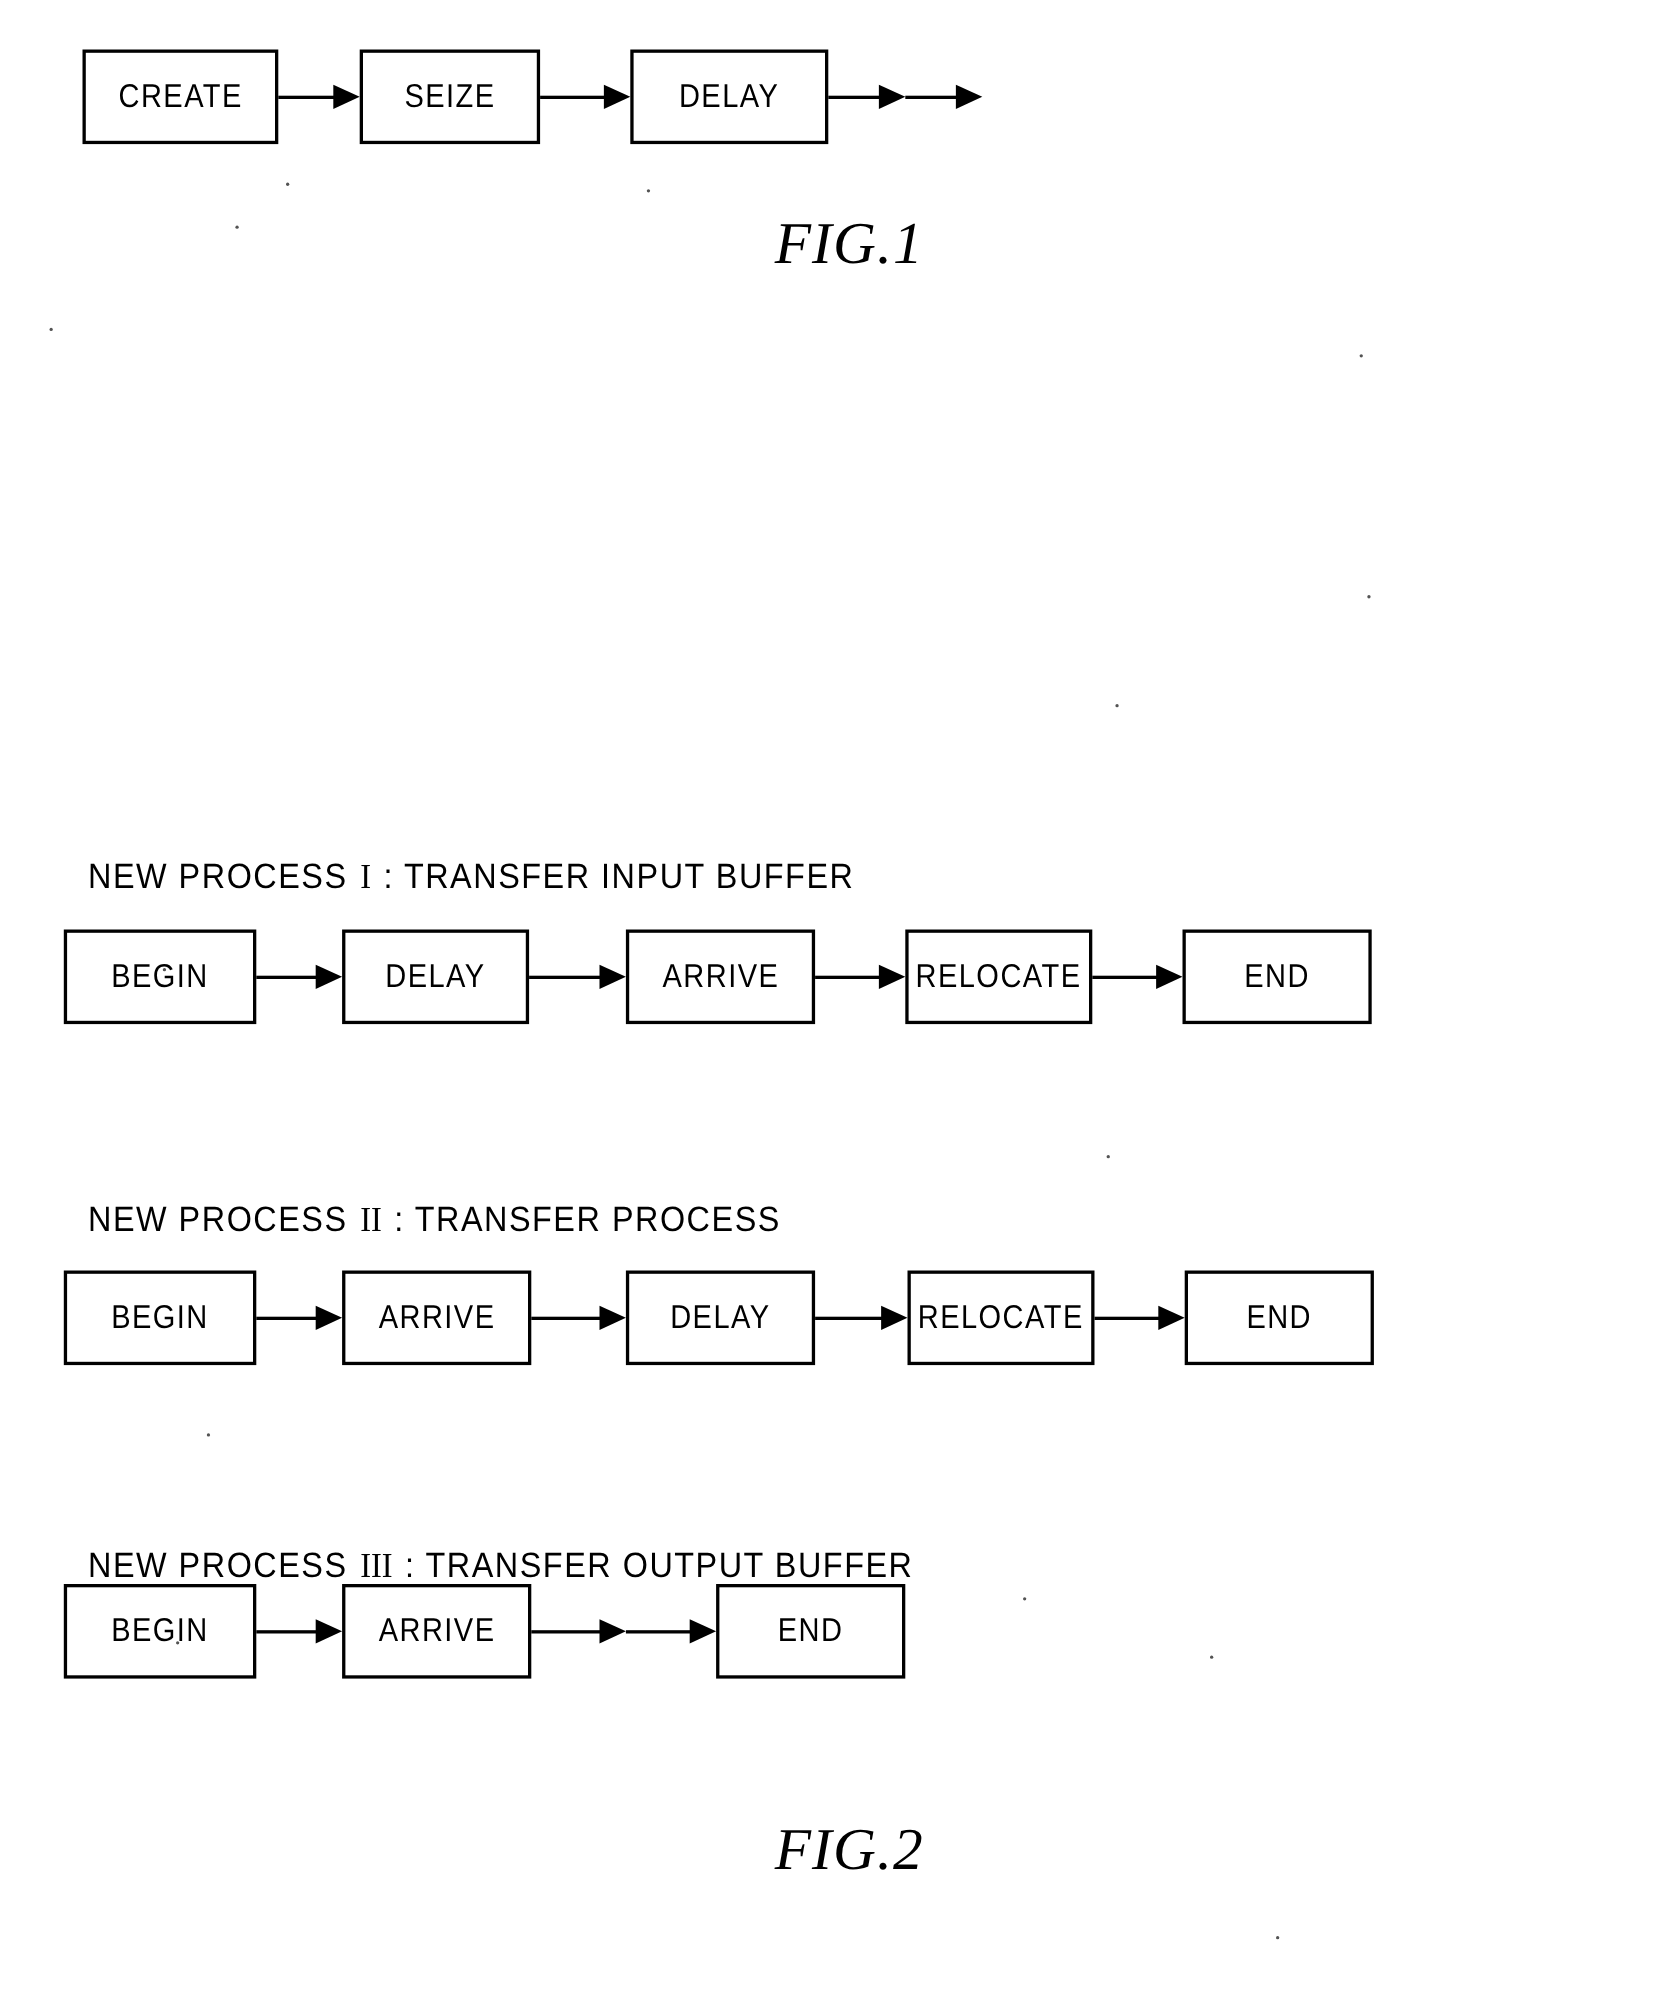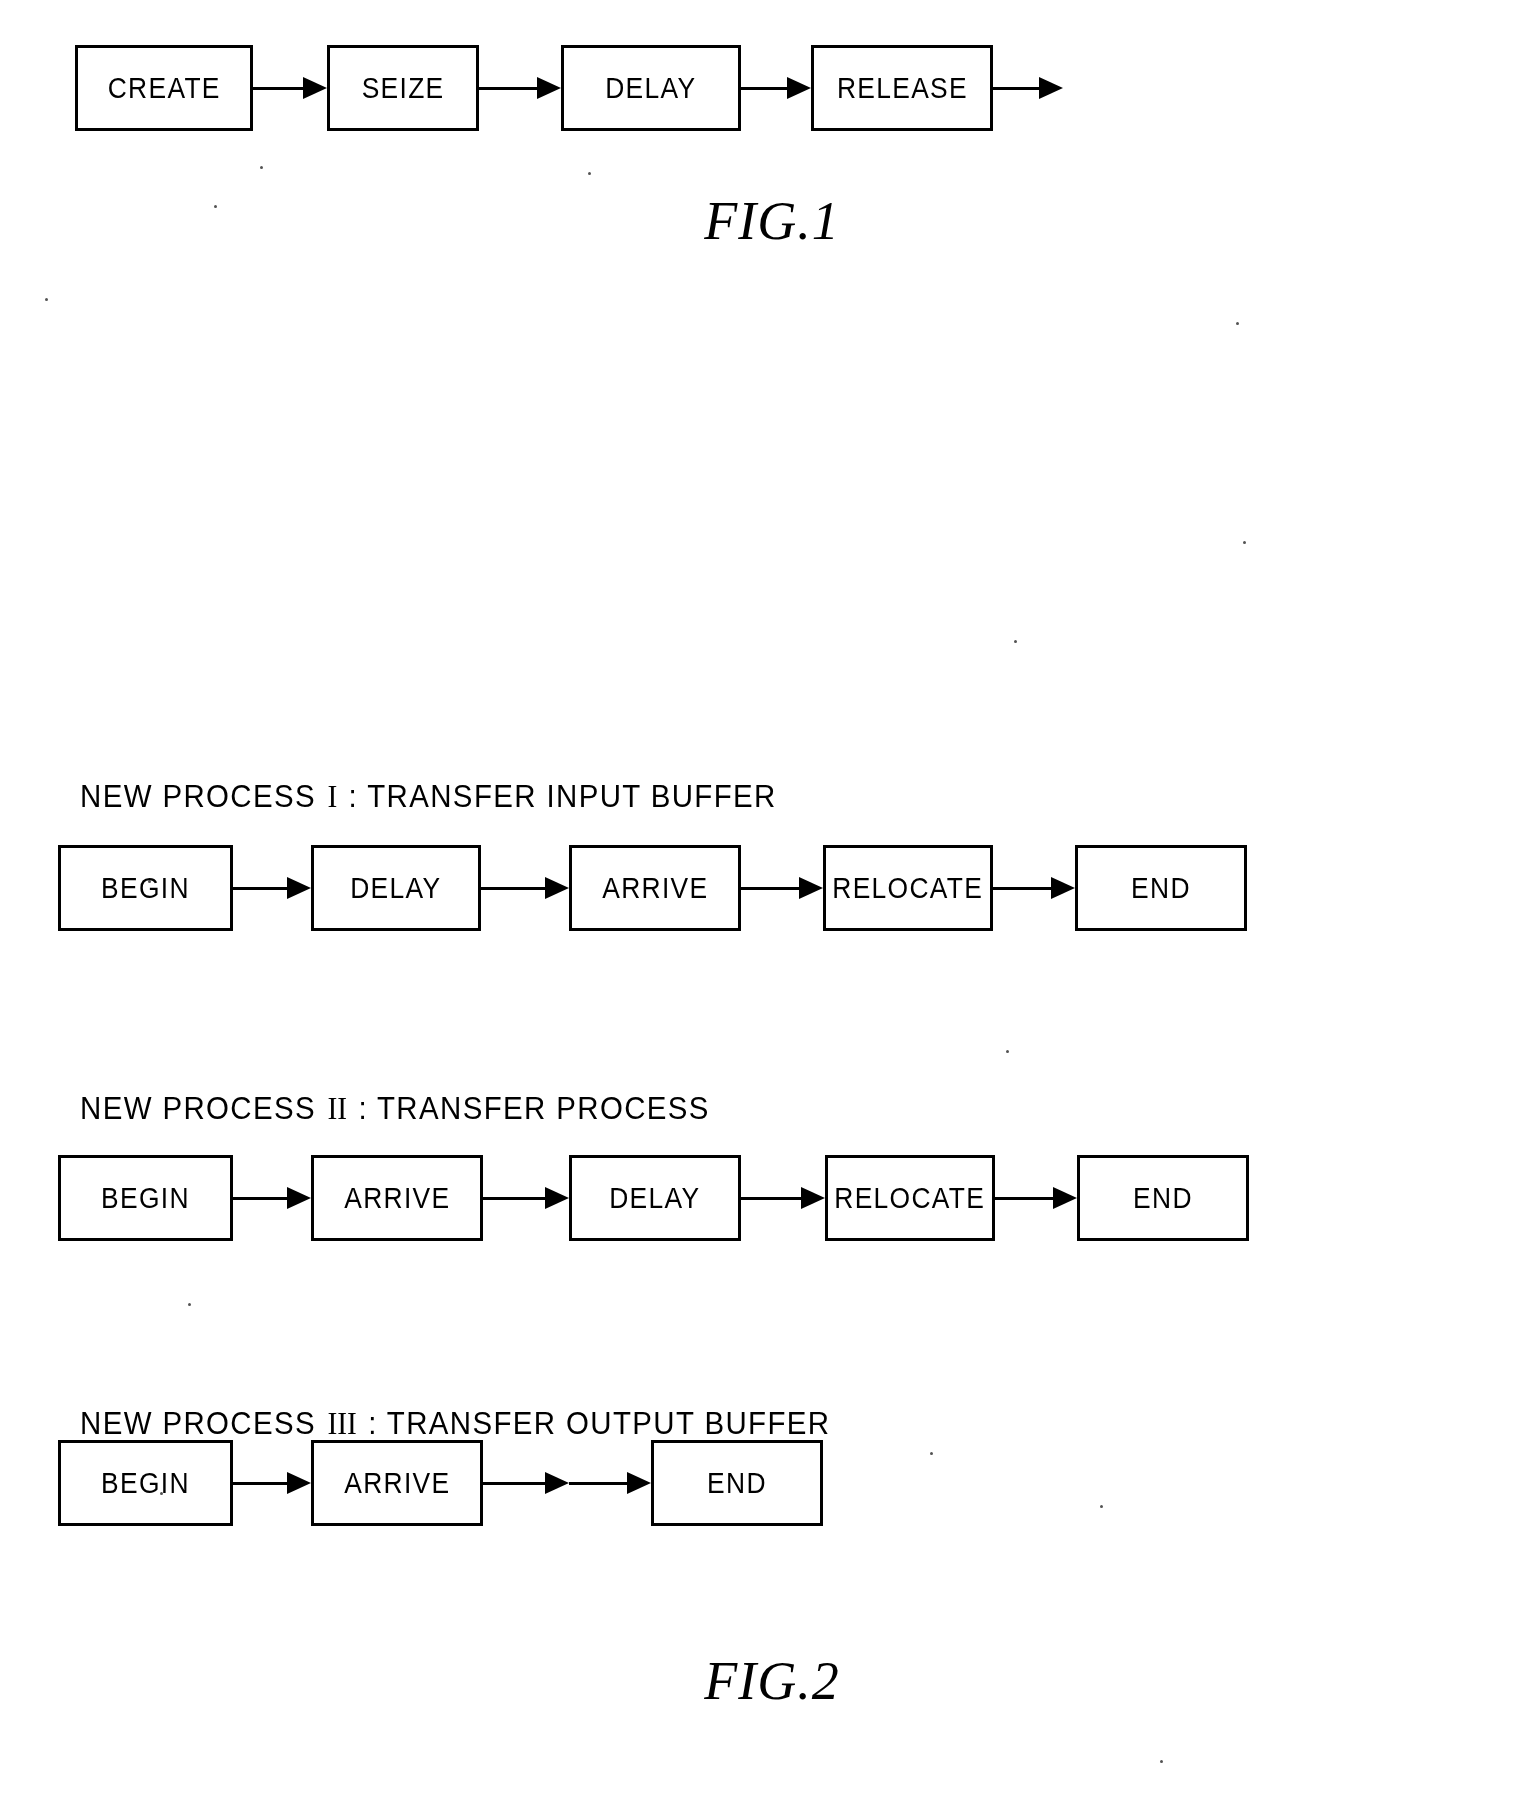--- a/index.html
+++ b/index.html
@@ -127,41 +127,38 @@
 
       <div class="node-box" style="width:178px;">
         <span class="node-label">CREATE</span>
       </div>
 
       <div class="arrow" style="width:74px;">
         <div class="shaft"></div>
         <div class="head"></div>
       </div>
 
-      <div class="node-box" style="width:152px;">
+      <div class="node-box" style="width:164px;">
         <span class="node-label">SEIZE</span>
       </div>
 
       <div class="arrow" style="width:82px;">
         <div class="shaft"></div>
         <div class="head"></div>
       </div>
 
       <div class="node-box" style="width:180px;">
         <span class="node-label">DELAY</span>
       </div>
 
       <div class="arrow" style="width:70px;">
         <div class="shaft"></div>
         <div class="head"></div>
       </div>
 
-      <div class="node-box" style="width:182px;">
-        <span class="node-label">RELEASE</span>
-      </div>
 
       <div class="arrow" style="width:70px;">
         <div class="shaft"></div>
         <div class="head"></div>
       </div>
 
     </div>
 
     <div class="fig-caption" style="top:190px; left:10px;">FIG.1</div>
   </div>

